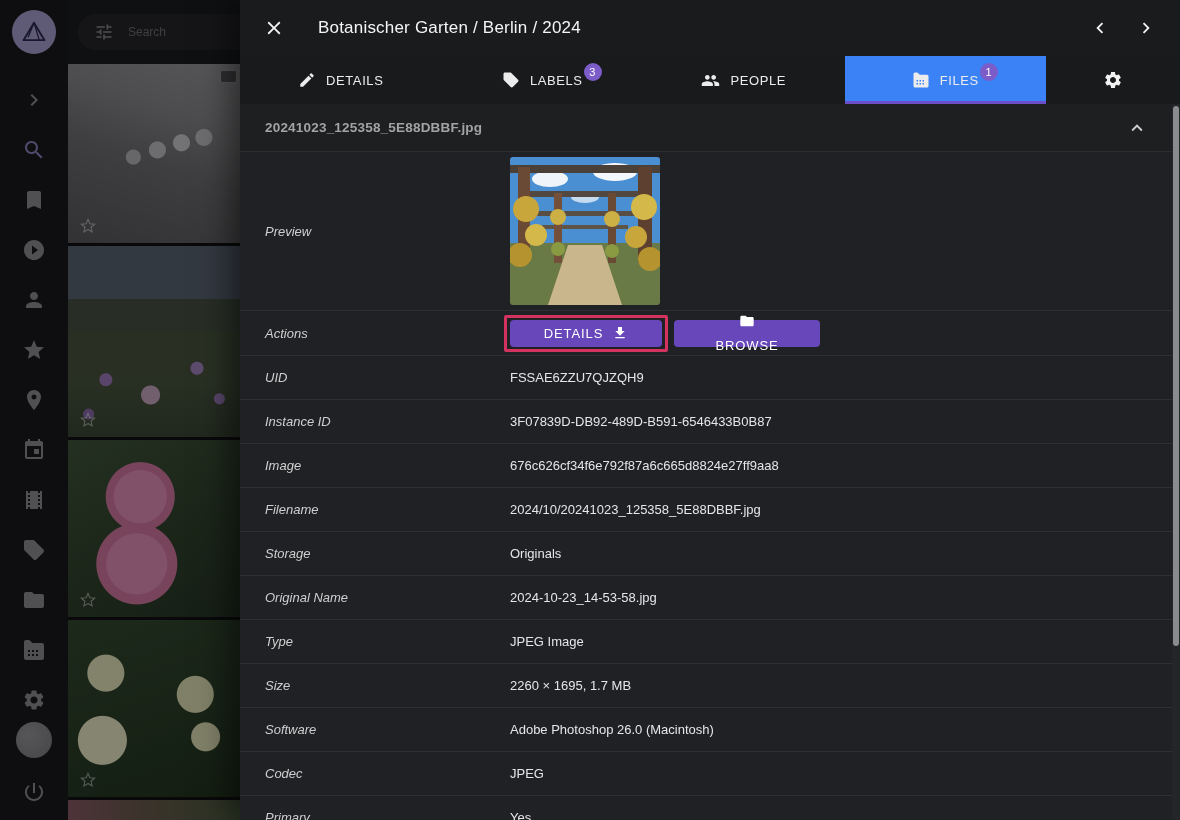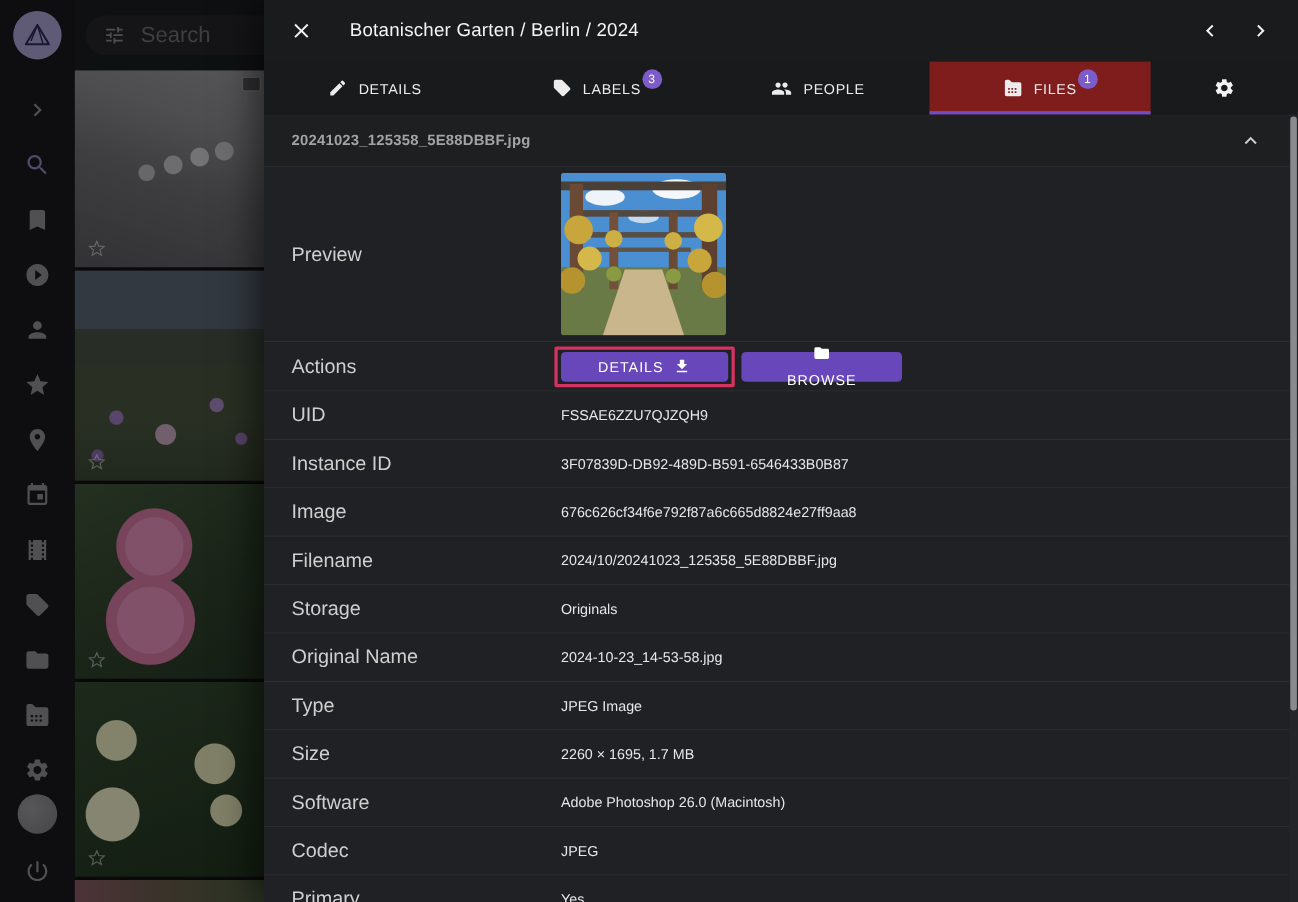--- a/index.html
+++ b/index.html
@@ -24,21 +24,21 @@
         background:#aaa3cf;display:flex;align-items:center;justify-content:center;}
   .navicon{position:absolute;left:22px;width:24px;height:24px;color:#8f8f8f;cursor:pointer;}
   .navicon.active{color:#8d85c0;}
   .avatar{position:absolute;left:16px;top:722px;width:36px;height:36px;border-radius:50%;
           background:radial-gradient(circle at 35% 35%,#9a9a9a,#7c7c7c);cursor:pointer;}
 
   
   #topbar{position:absolute;left:68px;top:0;width:172px;height:64px;background:#191a1b;overflow:hidden;z-index:1;}
   .searchpill{position:absolute;left:10px;top:14px;width:240px;height:36px;border-radius:18px;
               background:#232425;display:flex;align-items:center;padding-left:16px;gap:14px;cursor:text;}
-  .searchpill .ph{color:#6f6f71;font-size:20px;}
+  .searchpill .ph{color:#6f6f71;font-size:12px;}
 
   
   #photostrip{position:absolute;left:68px;top:64px;width:172px;height:756px;background:#0d0d0e;z-index:1;}
   .thumb{position:absolute;left:0;width:172px;cursor:pointer;overflow:hidden;}
   .star{position:absolute;left:12px;bottom:9px;width:16px;height:16px;color:rgba(255,255,255,.55);cursor:pointer;}
   .thumb-badge{position:absolute;top:6px;right:3px;width:17px;height:13px;border:1px solid rgba(255,255,255,.45);
                border-radius:2px;background:rgba(30,30,30,.55);}
   .t-newton{top:0;height:179px;
     background:
       radial-gradient(circle at 38% 52%, #b9b9b9 0 7px, transparent 8px),
@@ -79,35 +79,35 @@
            display:flex;align-items:center;justify-content:center;border-radius:50%;}
   .dlg-title{font-size:17px;font-weight:500;color:#f5f5f5;margin-left:26px;letter-spacing:.2px;}
   .spacer{flex:1;}
 
   
   .tabbar{height:48px;background:#191a1c;display:flex;}
   .tabs{display:flex;width:806px;text-align:right;}
   .tab{flex:1;display:flex;align-items:center;justify-content:center;gap:10px;cursor:pointer;
        color:#ececec;font-size:13px;font-weight:500;letter-spacing:.6px;position:relative;}
   .tab .tlabel{position:relative;}
-  .tab.active{background:#7f1d1d;}
+  .tab.active{background:#3b82f6;}
   .tab.active::after{content:"";position:absolute;left:0;right:0;bottom:0;height:3px;background:var(--underline);}
   .badge{position:absolute;top:-10px;right:-19px;min-width:18px;height:18px;border-radius:50%;
          background:var(--badge);color:#fff;font-size:11px;font-weight:500;
          display:flex;align-items:center;justify-content:center;}
   .tab-gear{width:134px;display:flex;align-items:center;justify-content:center;}
 
   
   .fileheader{height:48px;display:flex;align-items:center;justify-content:space-between;
               padding:0 32px 0 25px;border-bottom:1px solid #2c2d30;cursor:pointer;}
   .filename{font-size:13.5px;font-weight:600;color:#a3a3a3;letter-spacing:.2px;text-align:right;}
 
   
   .row{display:flex;align-items:center;background:#202124;border-bottom:1px solid #2e2f32;}
-  .row .lbl{width:270px;padding-left:25px;font-size:18px;color:#cfcfcf;flex-shrink:0;}
+  .row .lbl{width:270px;padding-left:25px;font-size:13px;color:#cfcfcf;flex-shrink:0;font-style:italic;}
   .row .val{flex:1;font-size:13px;color:#e6e6e8;}
   .row-preview{height:159px;}
   .row-actions{height:45px;}
   .row-field{height:44px;}
 
   .previewimg{width:150px;height:148px;border-radius:3px;overflow:hidden;cursor:pointer;}
 
   .actions-wrap{display:flex;align-items:center;}
   .btn{height:27px;border:none;border-radius:4px;background:var(--accent);color:#fff;
        font-family:"Liberation Sans",sans-serif;font-size:13px;font-weight:500;letter-spacing:.9px;

